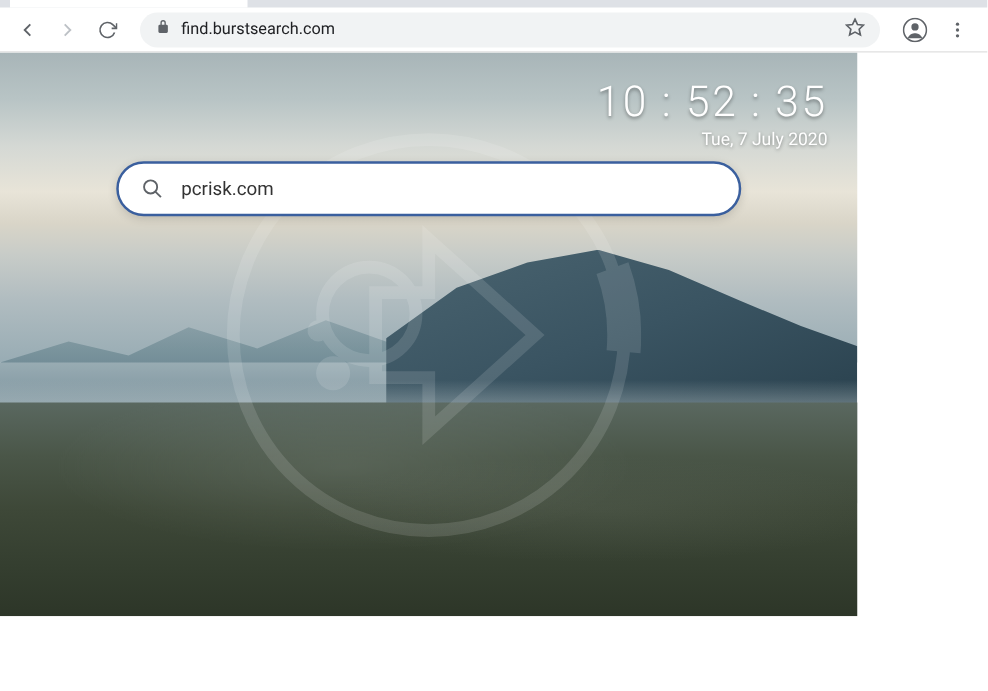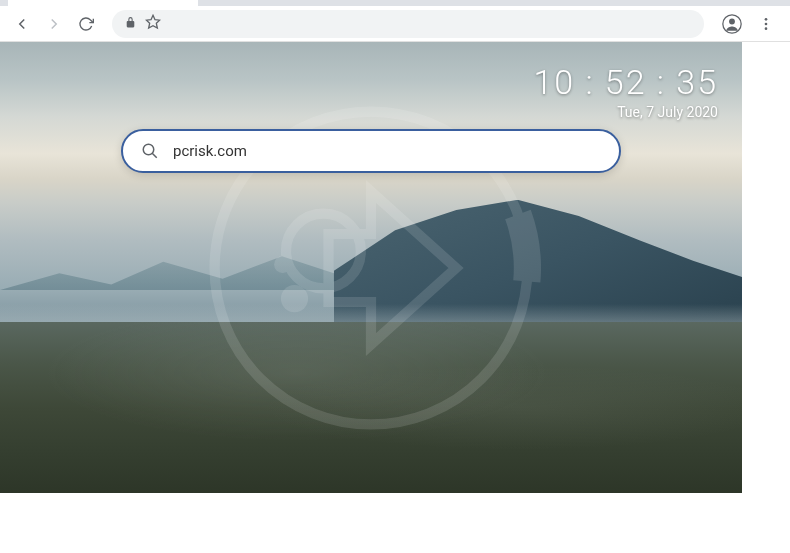--- a/index.html
+++ b/index.html
@@ -15,21 +15,21 @@
 .toolbar { height: 36px; background:#fff; border-bottom:1px solid #e0e0e0; display:flex; align-items:center; padding:0 8px; gap:4px;}
 .nav-btn { width:28px; height:28px; border-radius:50%; display:flex; align-items:center; justify-content:center; color:#5f6368; cursor:pointer;}
 .nav-btn.disabled { color:#bdc1c6;}
 .omnibox { flex:1; height:28px; background:#f1f3f4; border-radius:14px; display:flex; align-items:center; padding:0 12px; gap:8px; font-size:13px; color:#202124; margin:0 8px;}
 .omnibox .lock { color:#5f6368; }
 .omnibox .url { flex:1; }
 .right-icons { display:flex; align-items:center; gap:2px;}
 .tb-icon { width:32px; height:32px; display:flex; align-items:center; justify-content:center; color:#5f6368; cursor:pointer;}
 
 
-.content { position: relative; width: 742px; height: 451px; overflow:hidden;}
+.content { position: relative; width: 686px; height: 451px; overflow:hidden;}
 .bg { position:absolute; inset:0; }
 .sky { position:absolute; top:0; left:0; right:0; height:55%;
   background: linear-gradient(180deg,#a8b5b8 0%,#b8c4c5 15%,#d4d8d4 30%,#e8e4d8 45%,#d9d5c8 55%,#c8ccc8 65%,#b0bcc0 80%,#98acb4 100%);}
 .mtn-far { position:absolute; top:40%; left:0; right:0; height:25%;
   background: linear-gradient(180deg, rgba(140,160,168,.3) 0%, rgba(100,130,140,.6) 50%, rgba(80,110,125,.8) 100%);
   clip-path: polygon(0 60%, 8% 45%, 15% 55%, 22% 35%, 30% 50%, 38% 30%, 45% 45%, 52% 55%, 60% 40%, 100% 100%, 0 100%);}
 .mtn-right { position:absolute; top:35%; right:0; width:55%; height:45%;
   background: linear-gradient(160deg,#4a6470 0%,#3a5462 40%,#2d4552 70%,#253b46 100%);
   clip-path: polygon(0 35%, 15% 15%, 30% 5%, 45% 0%, 60% 8%, 75% 20%, 88% 30%, 100% 38%, 100% 100%, 0 100%);}
 .mist { position:absolute; top:58%; left:0; right:0; height:15%;
@@ -88,20 +88,21 @@
         <path d="M23 4v6h-6"></path>
         <path d="M20.49 15a9 9 0 1 1-2.12-9.36L23 10"></path>
       </svg>
   </div>
   <div class="omnibox">
     <span class="lock">
       <svg viewBox="0 0 24 24" width="13" height="13" fill="currentColor">
           <path d="M12 2a4 4 0 0 0-4 4v3H7a2 2 0 0 0-2 2v8a2 2 0 0 0 2 2h10a2 2 0 0 0 2-2v-8a2 2 0 0 0-2-2h-1V6a4 4 0 0 0-4-4zm-2 4a2 2 0 1 1 4 0v3h-4V6z"></path>
         </svg>
     </span>
+    <span class="url">find.burstsearch.com</span>
     <span style="color:#5f6368;">
       <svg viewBox="0 0 24 24" width="16" height="16" fill="none" stroke="currentColor" stroke-width="2">
           <polygon points="12 2 15 8.5 22 9.3 17 14 18.5 21 12 17.5 5.5 21 7 14 2 9.3 9 8.5 12 2"></polygon>
         </svg>
     </span>
   </div>
   <div class="right-icons">
     <div class="tb-icon">
       <svg viewBox="0 0 24 24" width="20" height="20" fill="currentColor">
           <circle cx="12" cy="12" r="11" fill="none" stroke="currentColor" stroke-width="1.5"></circle>

